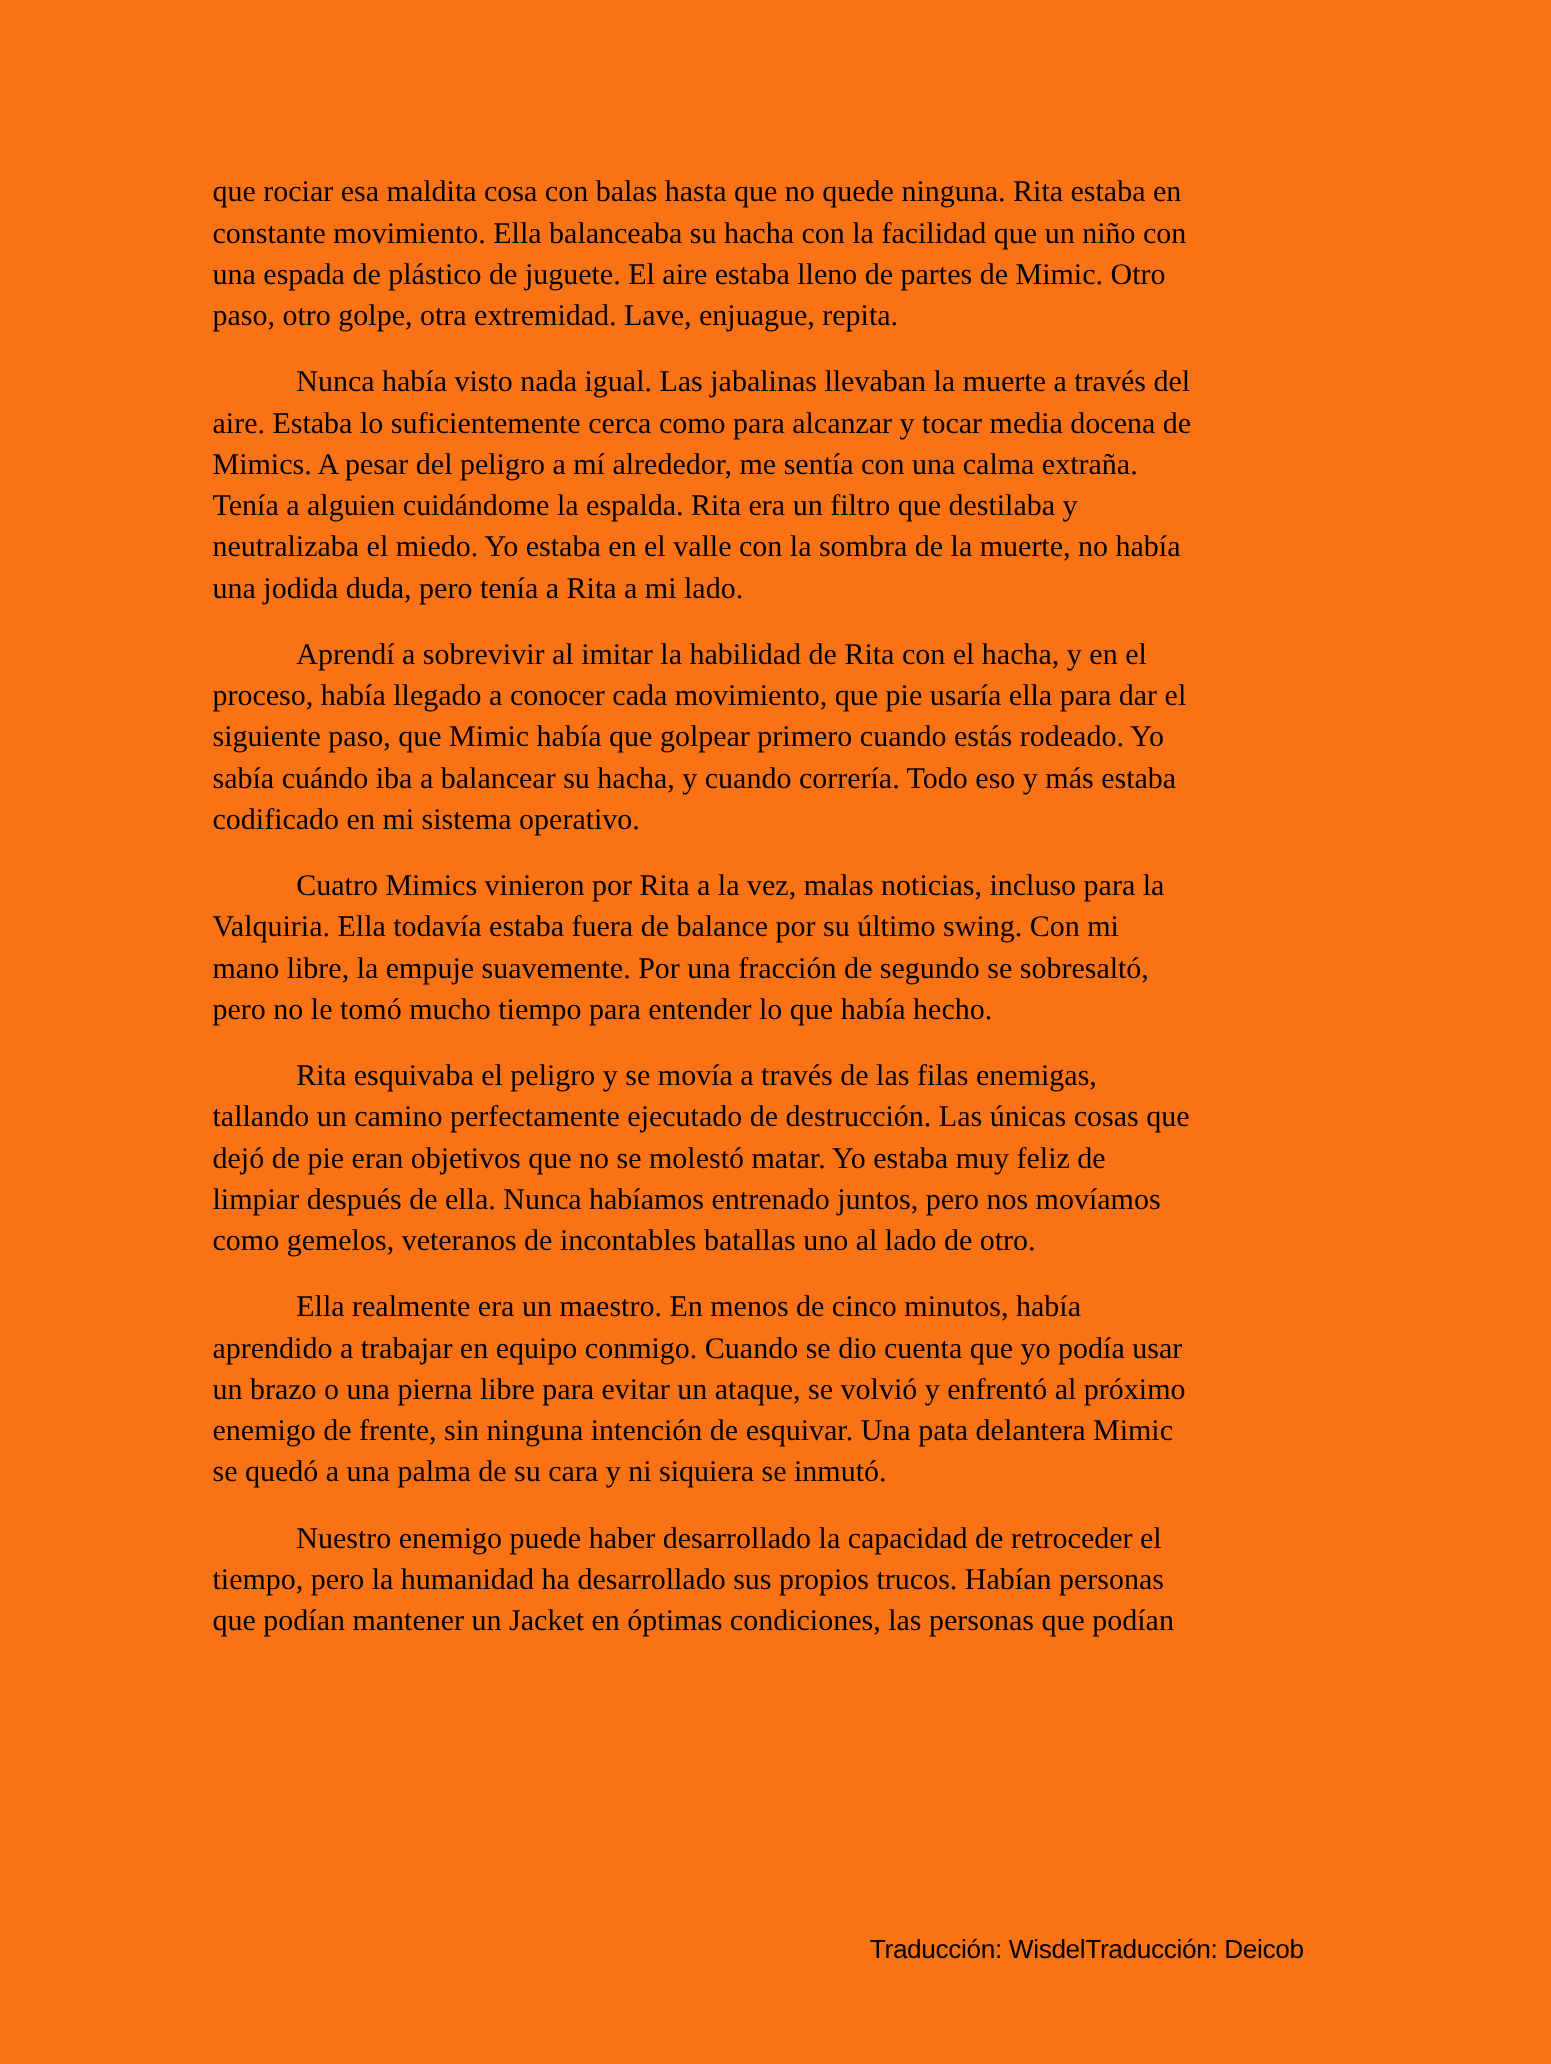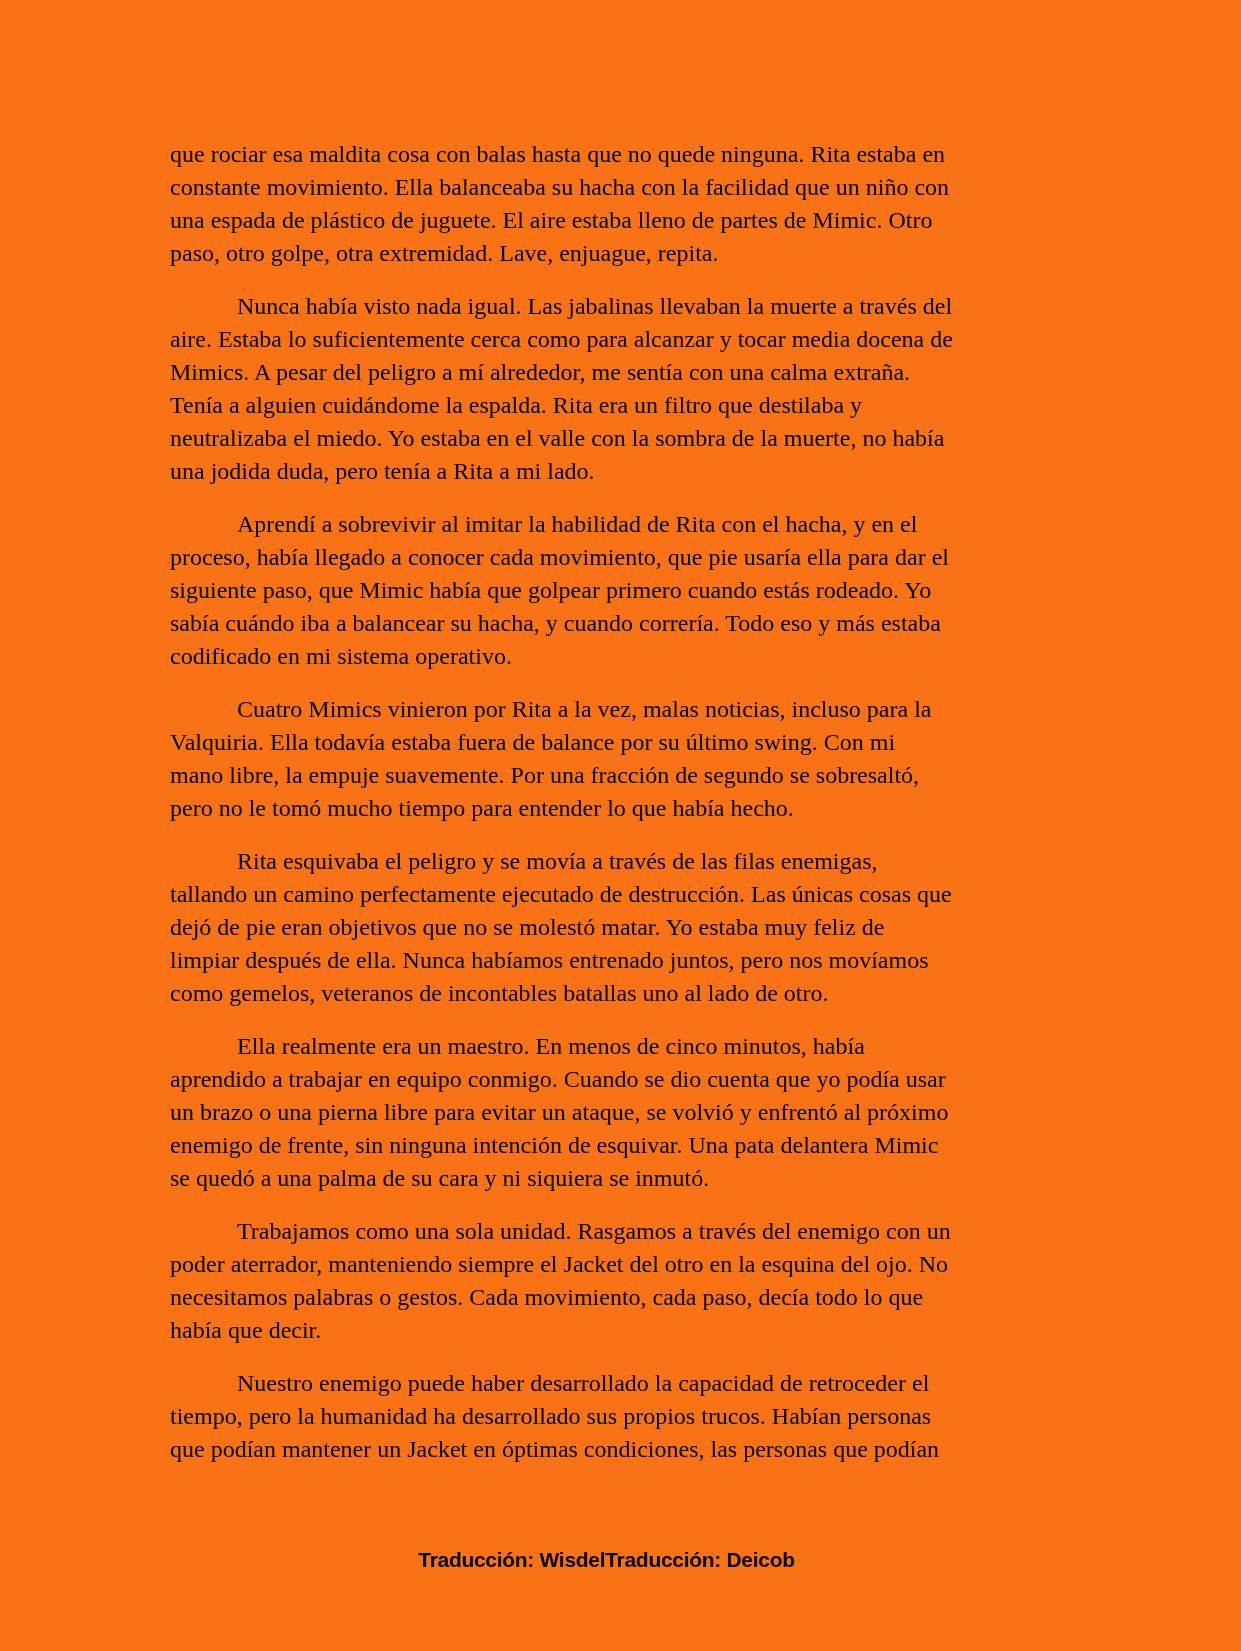--- a/index.html
+++ b/index.html
@@ -36,24 +36,24 @@
   }
   p.para.indent {
     text-indent: 67px;
   }
   .footer {
     position: absolute;
     left: 170px;
     top: 1548px;
     width: 873px;
     display: flex;
-    justify-content: center;
+    justify-content: flex-end;
     align-items: baseline;
     font-family: "Liberation Sans", sans-serif;
-    font-weight: bold;
+    font-weight: normal;
     font-size: 21px;
     color: #000000;
     letter-spacing: -0.3px;
   }
 </style>
 </head>
 <body>
 
 <div class="page">
 
@@ -80,24 +80,20 @@
     <p class="para indent">Rita esquivaba el peligro y se movía a través de las filas enemigas,
 tallando un camino perfectamente ejecutado de destrucción. Las únicas cosas que
 dejó de pie eran objetivos que no se molestó matar. Yo estaba muy feliz de
 limpiar después de ella. Nunca habíamos entrenado juntos, pero nos movíamos
 como gemelos, veteranos de incontables batallas uno al lado de otro.</p>
     <p class="para indent">Ella realmente era un maestro. En menos de cinco minutos, había
 aprendido a trabajar en equipo conmigo. Cuando se dio cuenta que yo podía usar
 un brazo o una pierna libre para evitar un ataque, se volvió y enfrentó al próximo
 enemigo de frente, sin ninguna intención de esquivar. Una pata delantera Mimic
 se quedó a una palma de su cara y ni siquiera se inmutó.</p>
-    <p class="para indent">Trabajamos como una sola unidad. Rasgamos a través del enemigo con un
-poder aterrador, manteniendo siempre el Jacket del otro en la esquina del ojo. No
-necesitamos palabras o gestos. Cada movimiento, cada paso, decía todo lo que
-había que decir.</p>
     <p class="para indent">Nuestro enemigo puede haber desarrollado la capacidad de retroceder el
 tiempo, pero la humanidad ha desarrollado sus propios trucos. Habían personas
 que podían mantener un Jacket en óptimas condiciones, las personas que podían</p>
   </div>
 
   <div class="footer">
     <span>Traducción: Wisdel</span>
     <span>Traducción: Deicob</span>
   </div>
 

